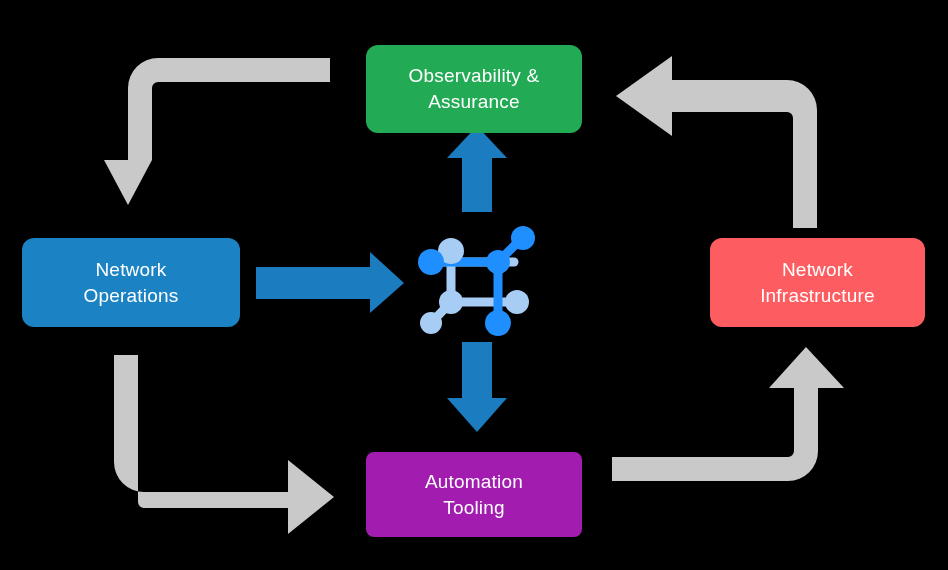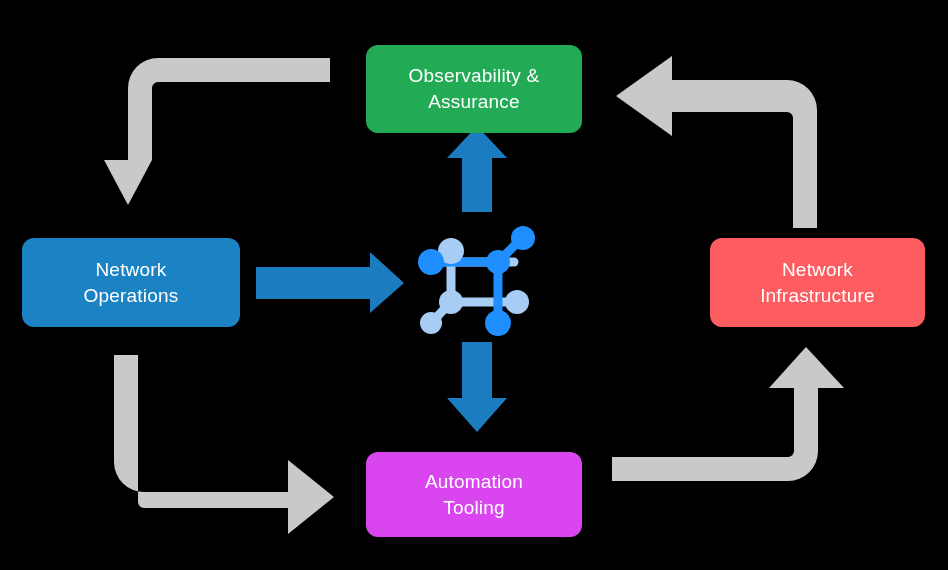--- a/index.html
+++ b/index.html
@@ -196,18 +196,18 @@
   <div class="node-box" id="box-network-operations" style="background:#1b82c4;">
     <div class="node-label">Network
 Operations</div>
   </div>
 
   <div class="node-box" id="box-network-infrastructure" style="background:#fd5c60;">
     <div class="node-label">Network
 Infrastructure</div>
   </div>
 
-  <div class="node-box" id="box-automation-tooling" style="background:#d946ef;">
+  <div class="node-box" id="box-automation-tooling" style="background:#a21caf;border-radius:8px;">
     <div class="node-label">Automation
 Tooling</div>
   </div>
 
 </div>
 
 </body></html>

